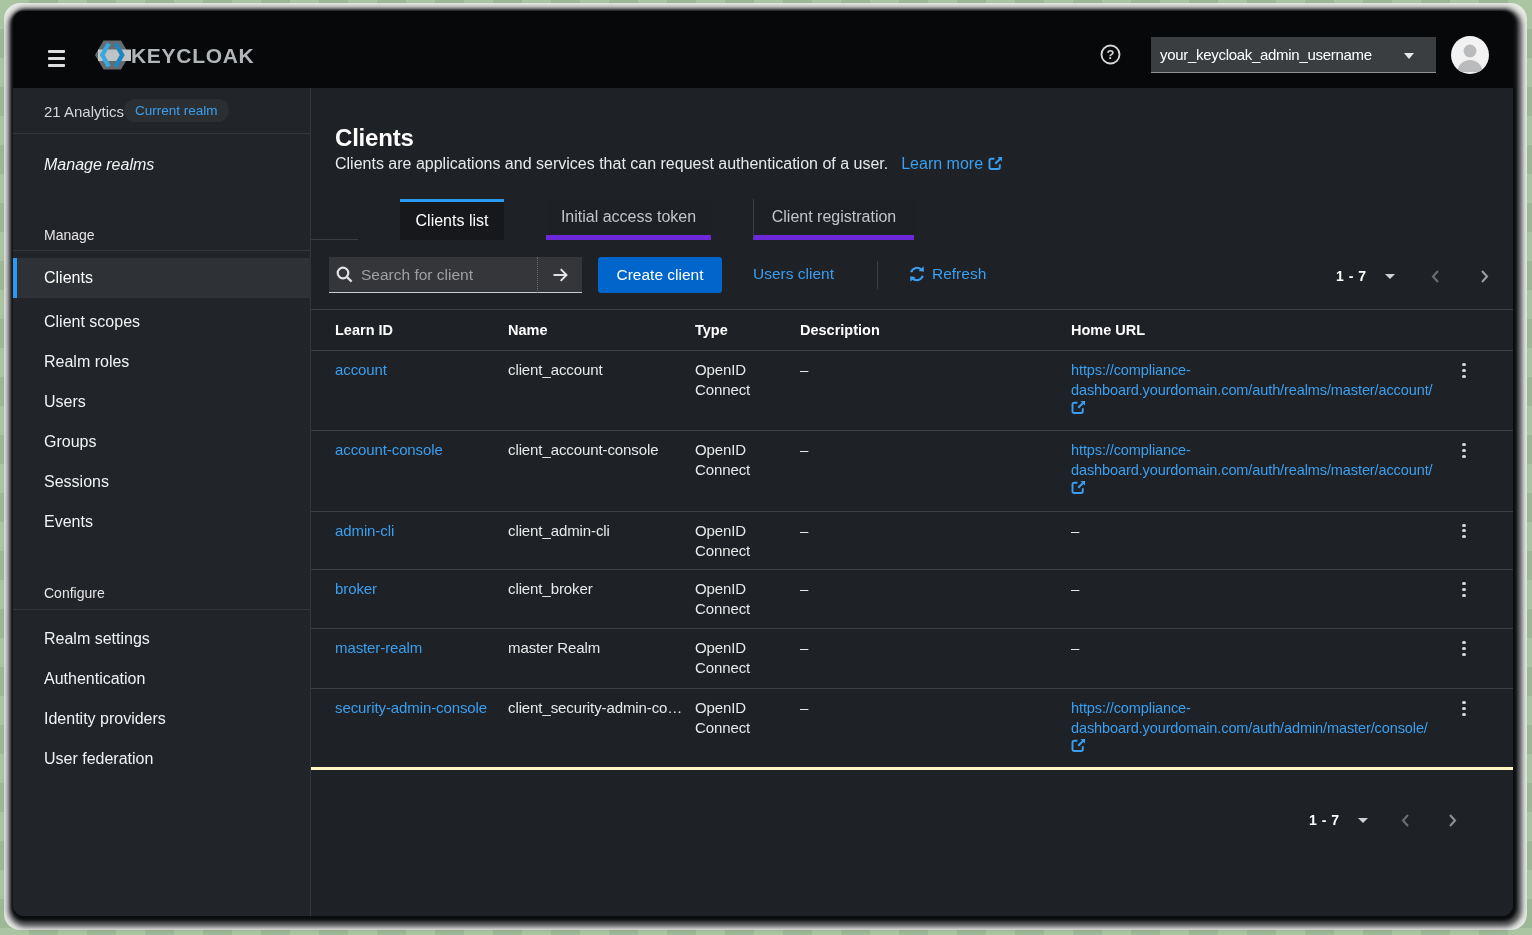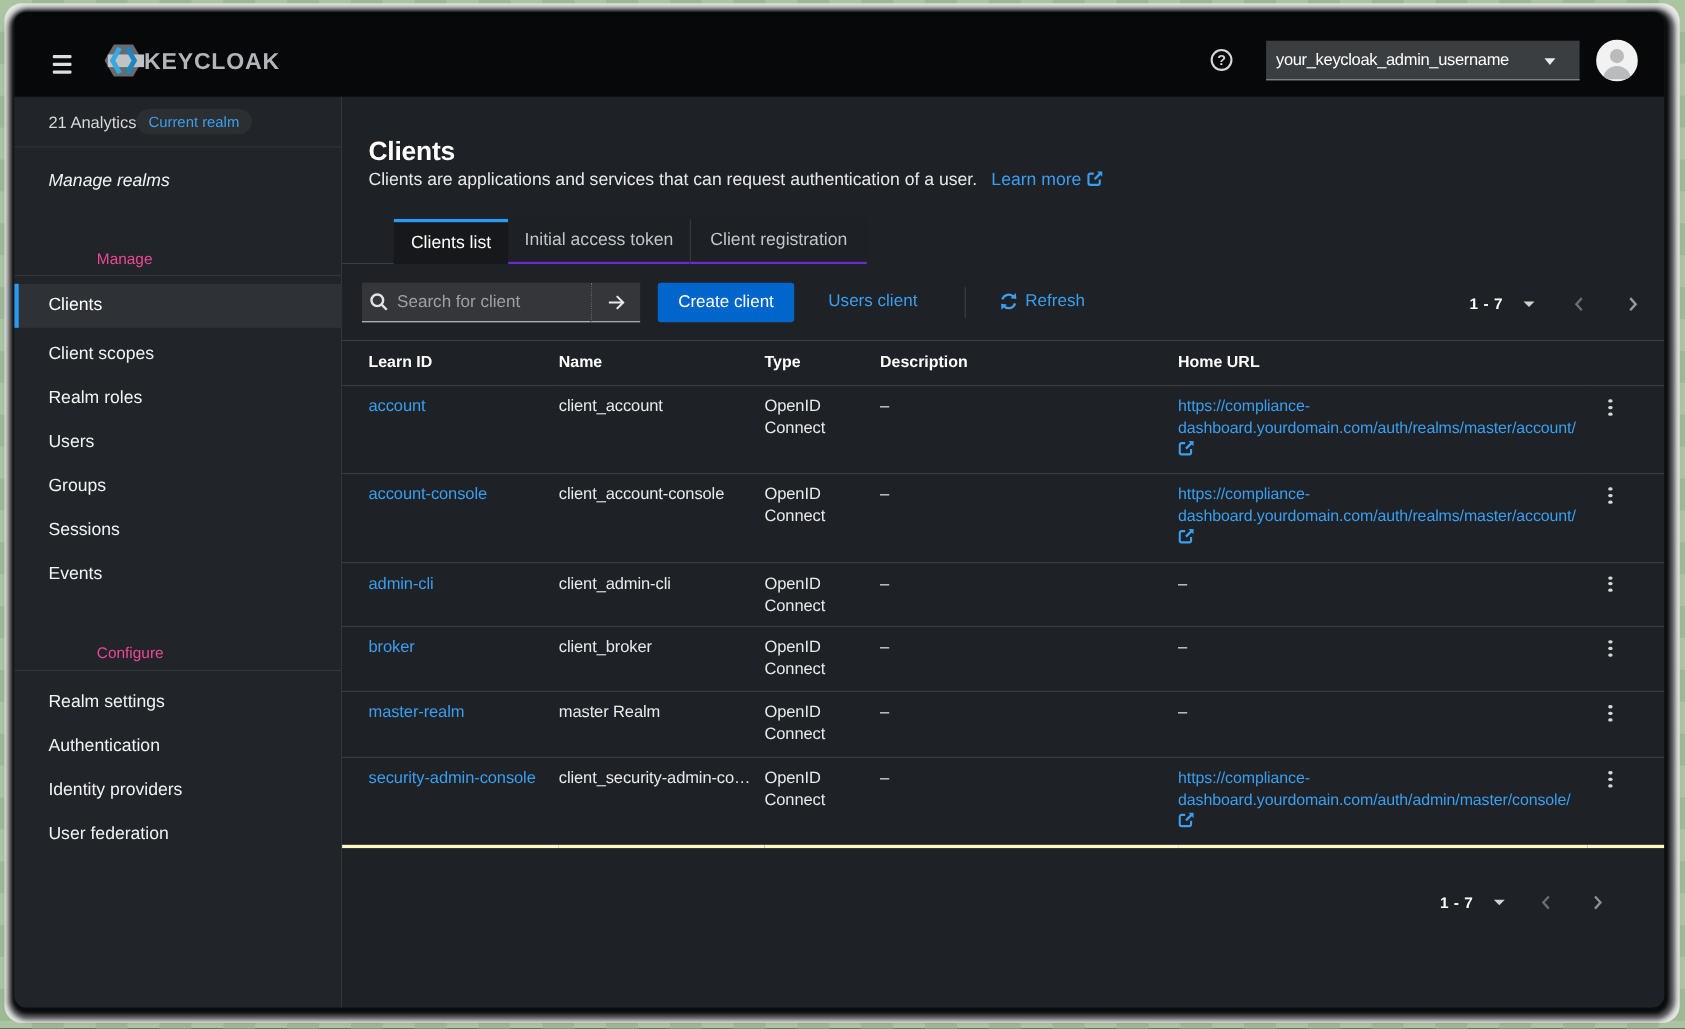--- a/index.html
+++ b/index.html
@@ -33,34 +33,34 @@
   .usersel .caret { position:absolute; right:22px; top:16px; width:0; height:0; border-left:5.5px solid transparent; border-right:5.5px solid transparent; border-top:6px solid #e8e9ea; }
   .avatar { position:absolute; left:1438px; top:25px; }
 
   
   .sidebar { position:absolute; left:0; top:77px; width:298px; height:828px; background:#212428; border-right:1px solid #33363a; }
   .realmrow { position:absolute; left:0; top:8px; width:298px; height:38px; border-bottom:1px solid #33363a; }
   .realmrow .rname { position:absolute; left:31px; top:7px; font-size:15px; color:#d6d7d8; }
   .realmpill { position:absolute; left:111px; top:3px; padding:4px 11px; background:rgba(255,255,255,0.05); border-radius:13px; color:#3a9ff0; font-size:13.5px; }
   .navitem { position:absolute; left:0; width:298px; height:40px; color:#f2f3f4; font-size:16px; line-height:40px; padding-left:31px; }
   .navitem.sel { background:#2e3136; border-left:4px solid #2b9af3; padding-left:27px; color:#fff; }
-  .navlabel { position:absolute; left:31px; font-size:14px; color:#ec4899;margin-left:44px; }
+  .navlabel { position:absolute; left:31px; font-size:14px; color:#e5e5e5; }
   .sidebar hr { position:absolute; left:0; width:298px; border:none; border-top:1px solid #33363a; }
 
   
   .content { position:absolute; left:299px; top:77px; width:1201px; height:828px; background:#1e2125; }
   h1 { position:absolute; left:322px; top:113px; font-size:24px; font-weight:700; color:#fff; letter-spacing:-0.2px; }
   .desc { position:absolute; left:322px; top:144px; font-size:16px; color:#e8e9ea; }
   a.lnk { color:#3a9ff0; text-decoration:none; margin-left:13px; }
   .ext { display:inline-block; vertical-align:-2px; margin-left:5px; }
 
   
-  .tabs { position:absolute; left:298px; top:188px; height:41px; display:flex; }
+  .tabs { position:absolute; left:298px; top:188px; height:41px; display:flex;gap:42px; }
   .tabs .inset { width:47px; border-bottom:1px solid #3a3d41; }
-  .tab { font-size:16px; display:flex; align-items:center; justify-content:center; border-bottom:2px solid #6d28d9; background:#1d2024; color:#c3c5c7; }
+  .tab { font-size:16px; display:flex; align-items:center; justify-content:center; border-bottom:5px solid #6d28d9; background:#1d2024; color:#c3c5c7; }
   .tab.t3 { border-left:1px solid #3a3d41; }
   .tab.active { background:#17181b; border-bottom:none; border-top:3px solid #2b9af3; color:#fff; }
 
   
   .toolbar { position:absolute; left:298px; top:246px; width:1202px; height:36px; }
   .search { position:absolute; left:18px; top:0; width:253px; height:36px; display:flex; }
   .search .inp { width:208px; height:36px; background:#343639; border-bottom:1px solid #c9cbcc; display:flex; align-items:center; color:#9ea0a2; font-size:15.5px; }
   .search .btn { width:45px; height:36px; background:#343639; border-bottom:1px solid #c9cbcc; border-left:1px dotted #6a6d70; display:flex; align-items:center; justify-content:center; }
   .bluebtn { position:absolute; left:287px; top:0; width:124px; height:36px; background:#0066cc; border-radius:3px; color:#fff; font-size:15.5px; display:flex; align-items:center; justify-content:center; }
   .importlnk { position:absolute; left:442px; top:8px; font-size:15.5px; color:#3a9ff0; }

